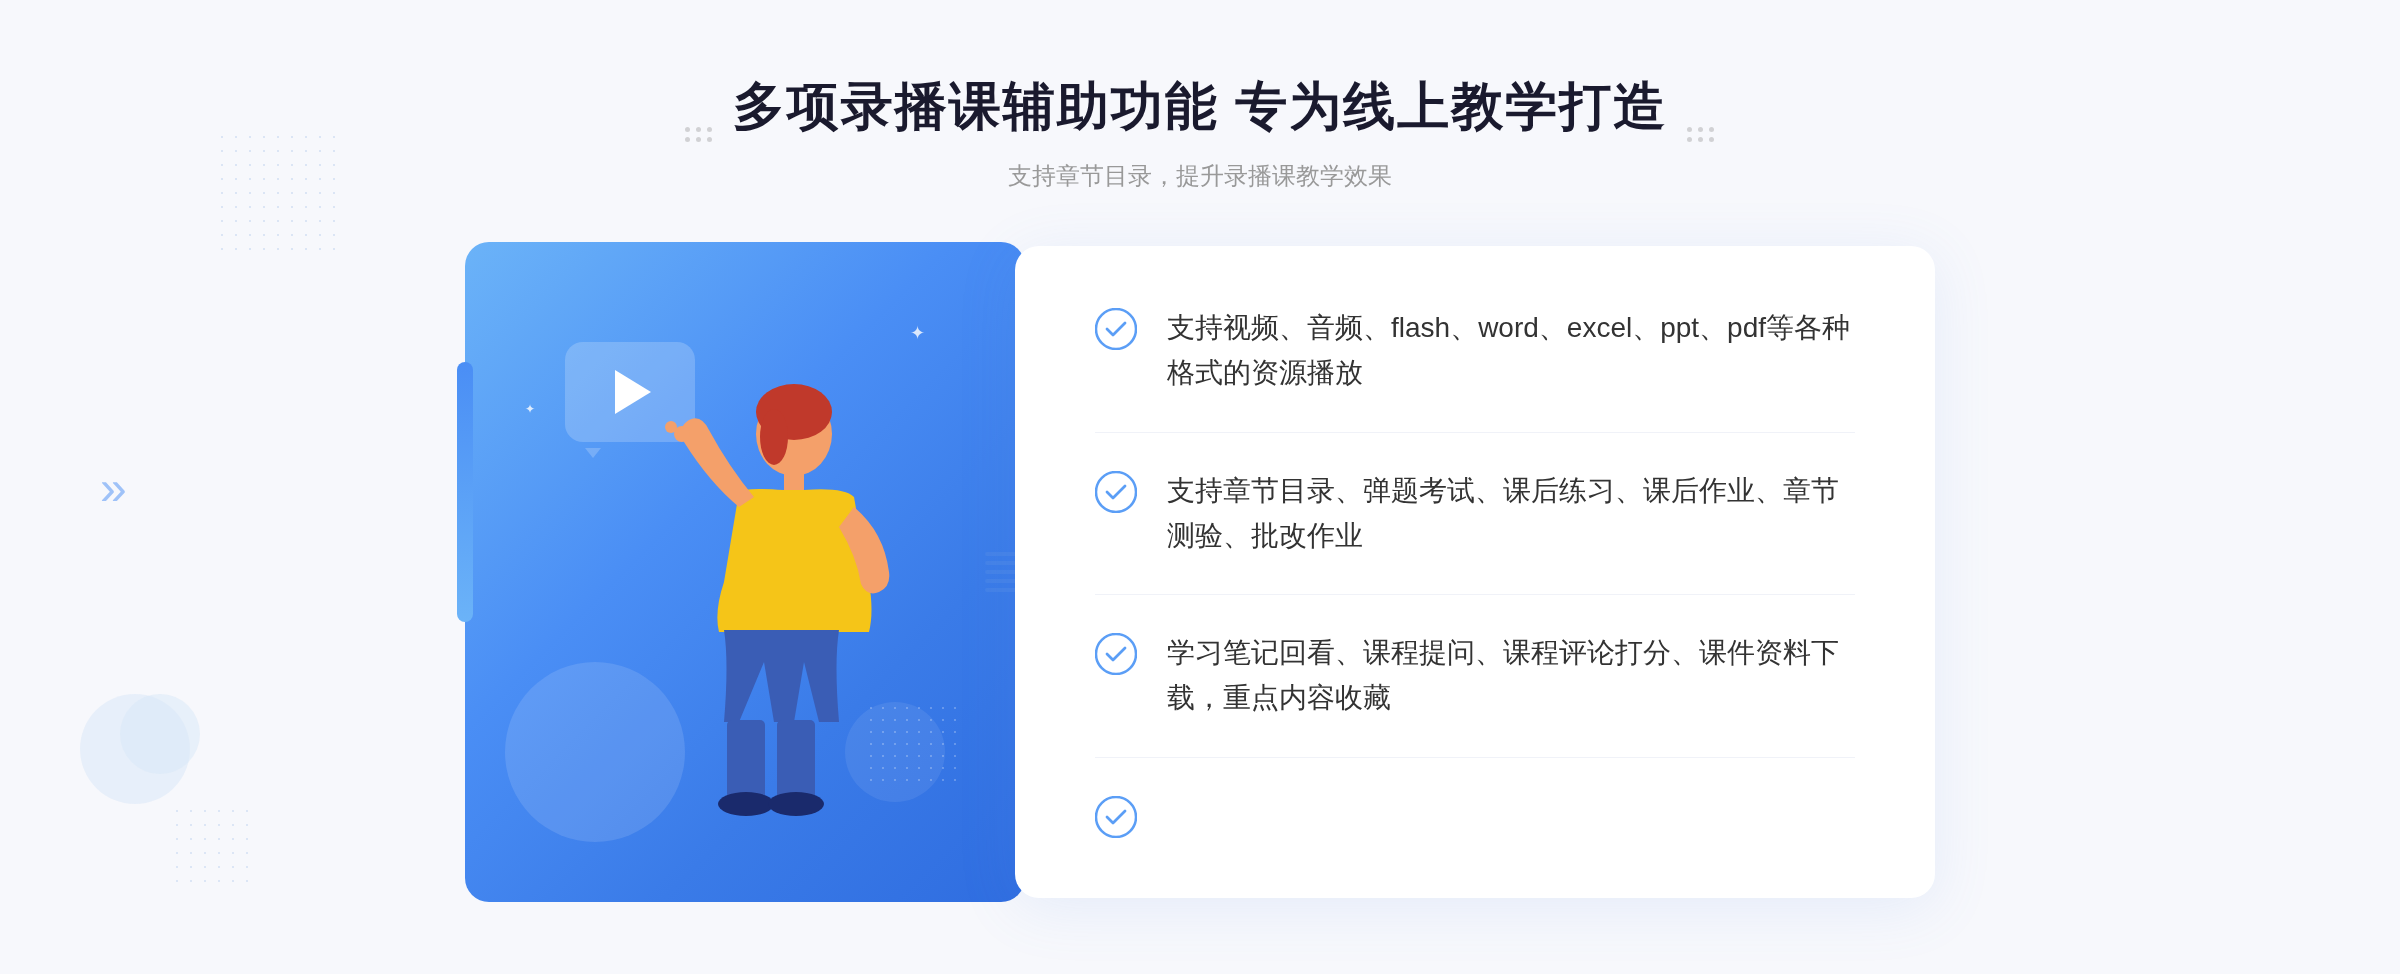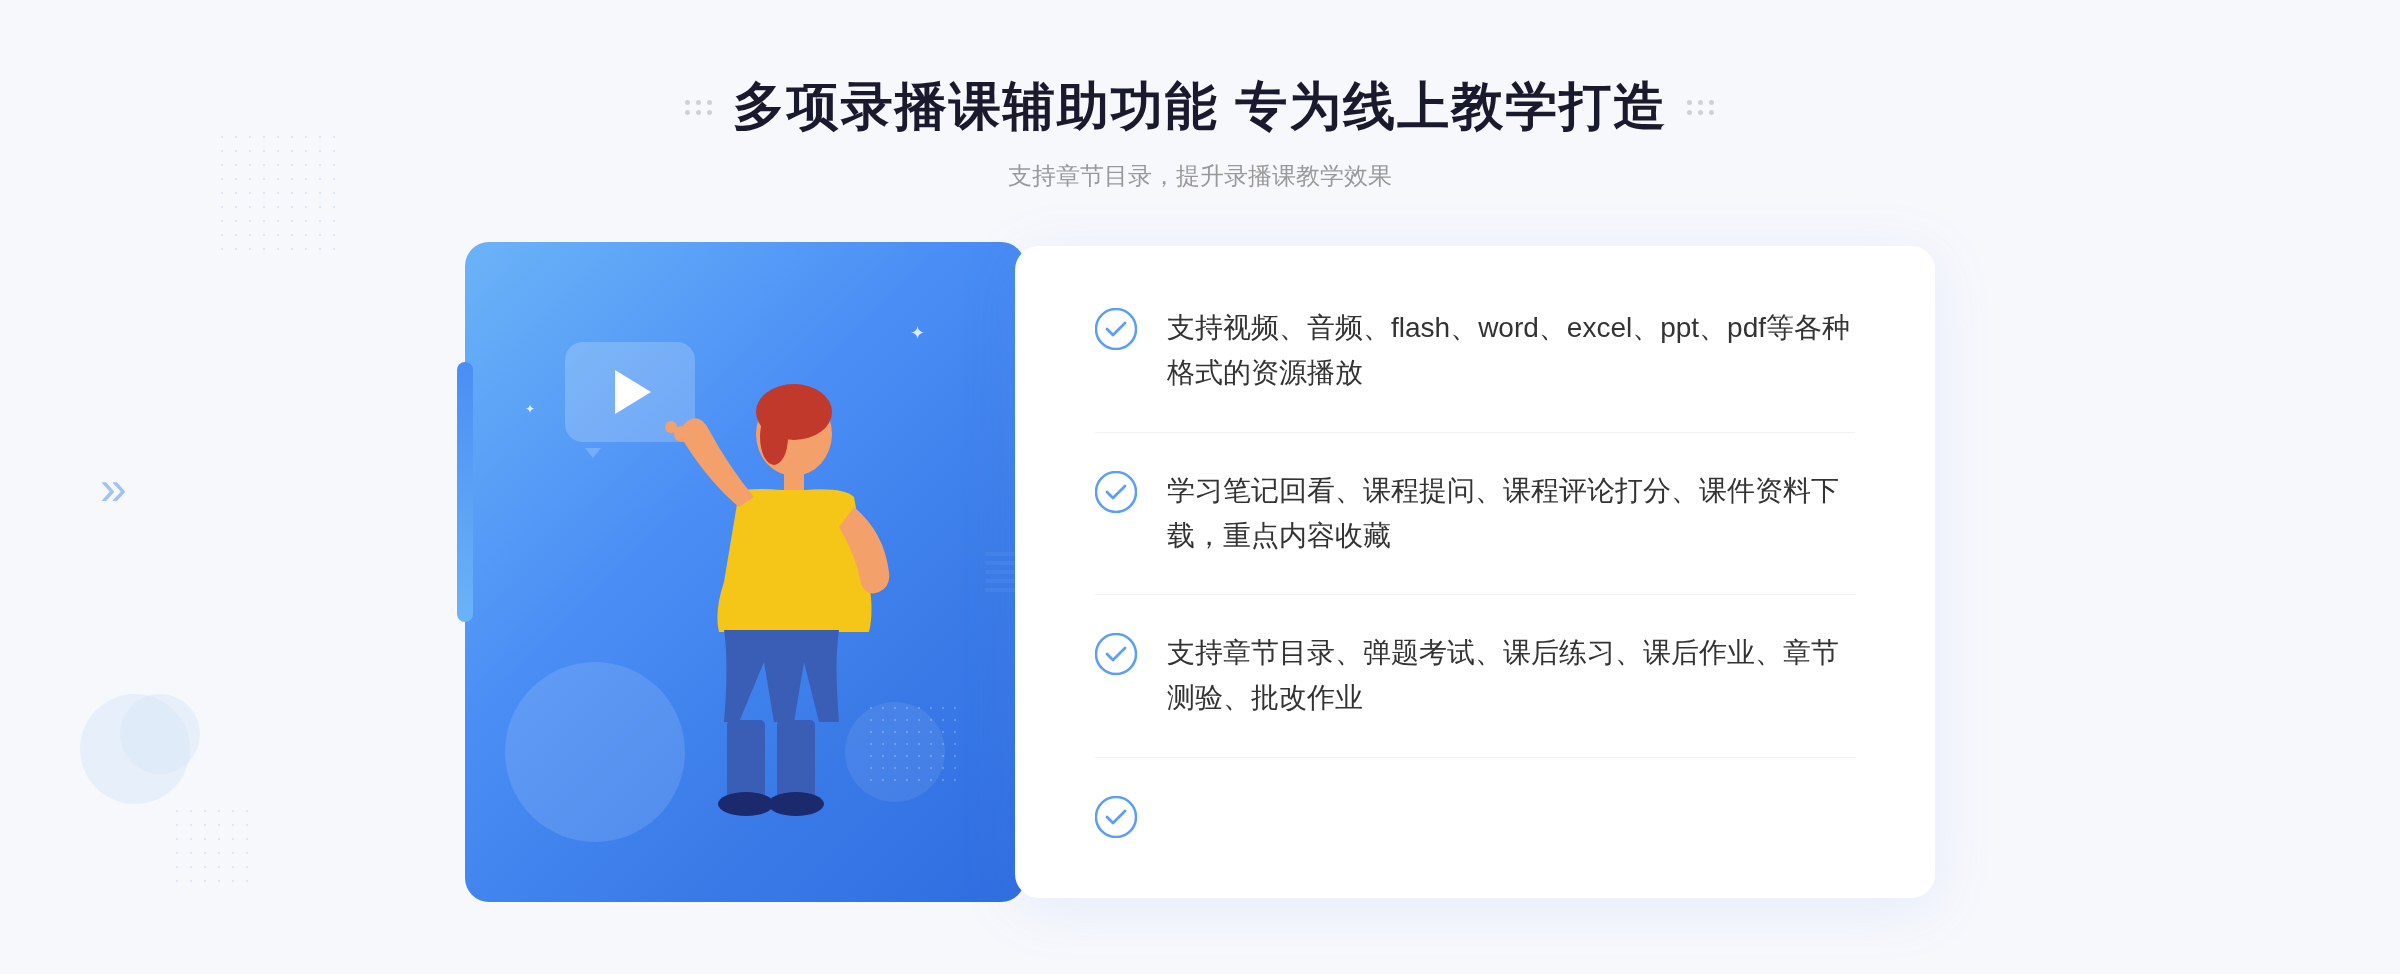--- a/index.html
+++ b/index.html
@@ -45,21 +45,21 @@
     
     .header {
       text-align: center;
       padding-top: 72px;
       position: relative;
       z-index: 2;
     }
 
     .header-title-row {
       display: flex;
-      align-items: center;
+      align-items: flex-end;
       justify-content: center;
       gap: 20px;
       margin-bottom: 18px;
     }
 
     .title-dots {
       display: flex;
       flex-direction: column;
       gap: 5px;
       opacity: 0.4;
@@ -447,29 +447,29 @@
           <polyline points="12,21 18,27 30,15" fill="none" stroke="#5b9ef6" stroke-width="2.8" stroke-linecap="round" stroke-linejoin="round"></polyline>
         </svg>
         <span class="feature-text">支持视频、音频、flash、word、excel、ppt、pdf等各种格式的资源播放</span>
       </div>
 
       <div class="feature-item">
         <svg class="check-icon" viewBox="0 0 42 42" xmlns="http://www.w3.org/2000/svg">
           <circle cx="21" cy="21" r="20" fill="none" stroke="#5b9ef6" stroke-width="2.5"></circle>
           <polyline points="12,21 18,27 30,15" fill="none" stroke="#5b9ef6" stroke-width="2.8" stroke-linecap="round" stroke-linejoin="round"></polyline>
         </svg>
-        <span class="feature-text">学习笔记回看、课程提问、课程评论打分、课件资料下载，重点内容收藏</span>
+        <span class="feature-text">支持章节目录、弹题考试、课后练习、课后作业、章节测验、批改作业</span>
       </div>
 
       <div class="feature-item">
         <svg class="check-icon" viewBox="0 0 42 42" xmlns="http://www.w3.org/2000/svg">
           <circle cx="21" cy="21" r="20" fill="none" stroke="#5b9ef6" stroke-width="2.5"></circle>
           <polyline points="12,21 18,27 30,15" fill="none" stroke="#5b9ef6" stroke-width="2.8" stroke-linecap="round" stroke-linejoin="round"></polyline>
         </svg>
-        <span class="feature-text">支持章节目录、弹题考试、课后练习、课后作业、章节测验、批改作业</span>
+        <span class="feature-text">学习笔记回看、课程提问、课程评论打分、课件资料下载，重点内容收藏</span>
       </div>
 
       <div class="feature-item">
         <svg class="check-icon" viewBox="0 0 42 42" xmlns="http://www.w3.org/2000/svg">
           <circle cx="21" cy="21" r="20" fill="none" stroke="#5b9ef6" stroke-width="2.5"></circle>
           <polyline points="12,21 18,27 30,15" fill="none" stroke="#5b9ef6" stroke-width="2.8" stroke-linecap="round" stroke-linejoin="round"></polyline>
         </svg>
       </div>
     </div>
   </div>

